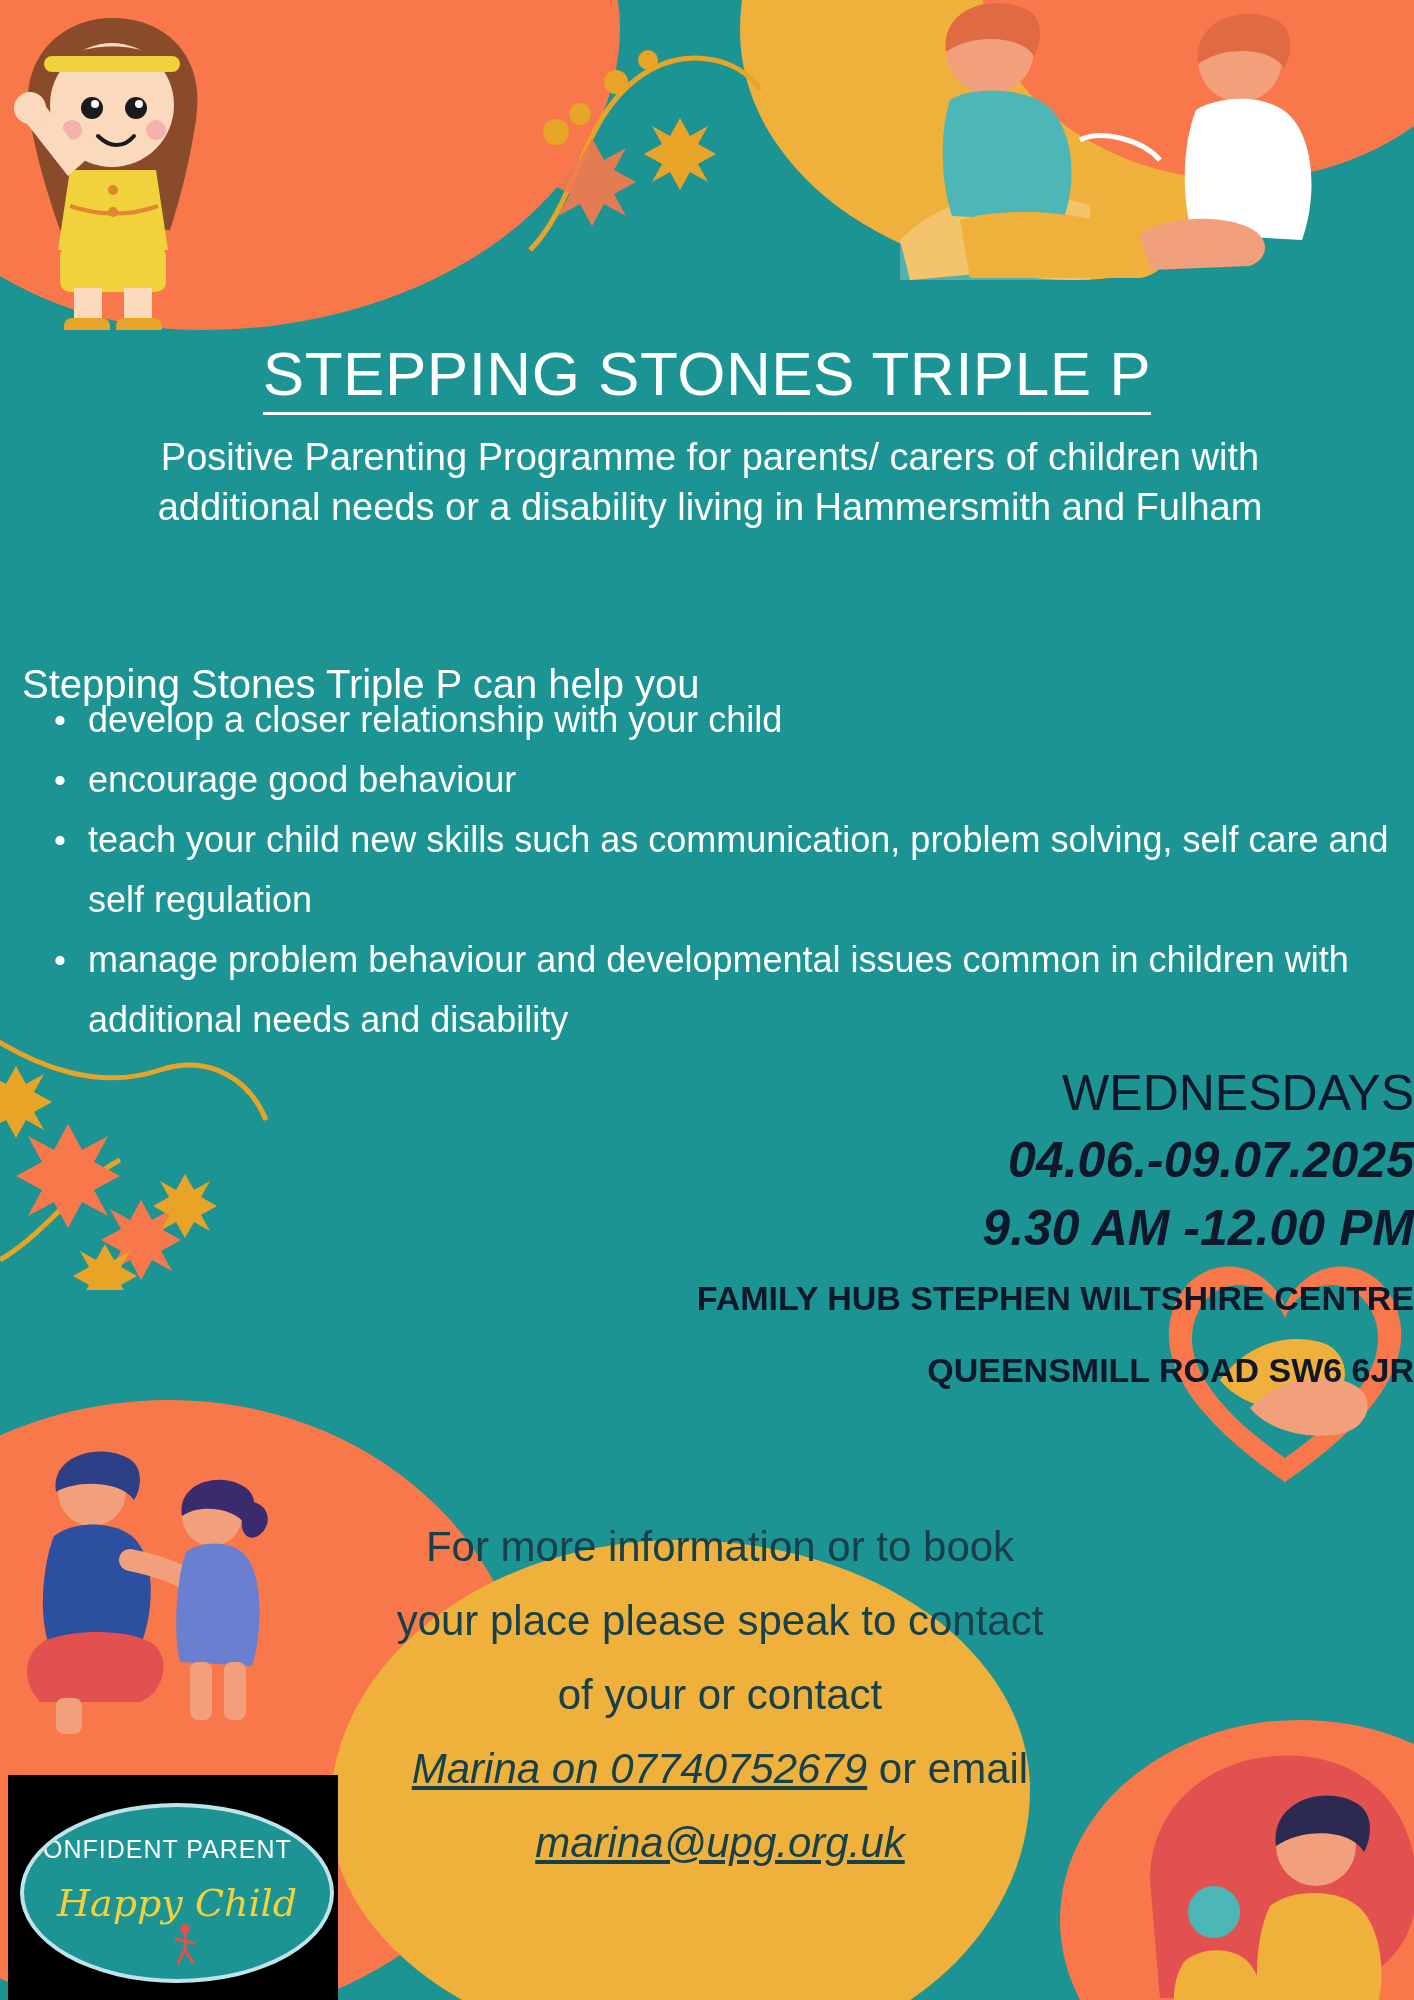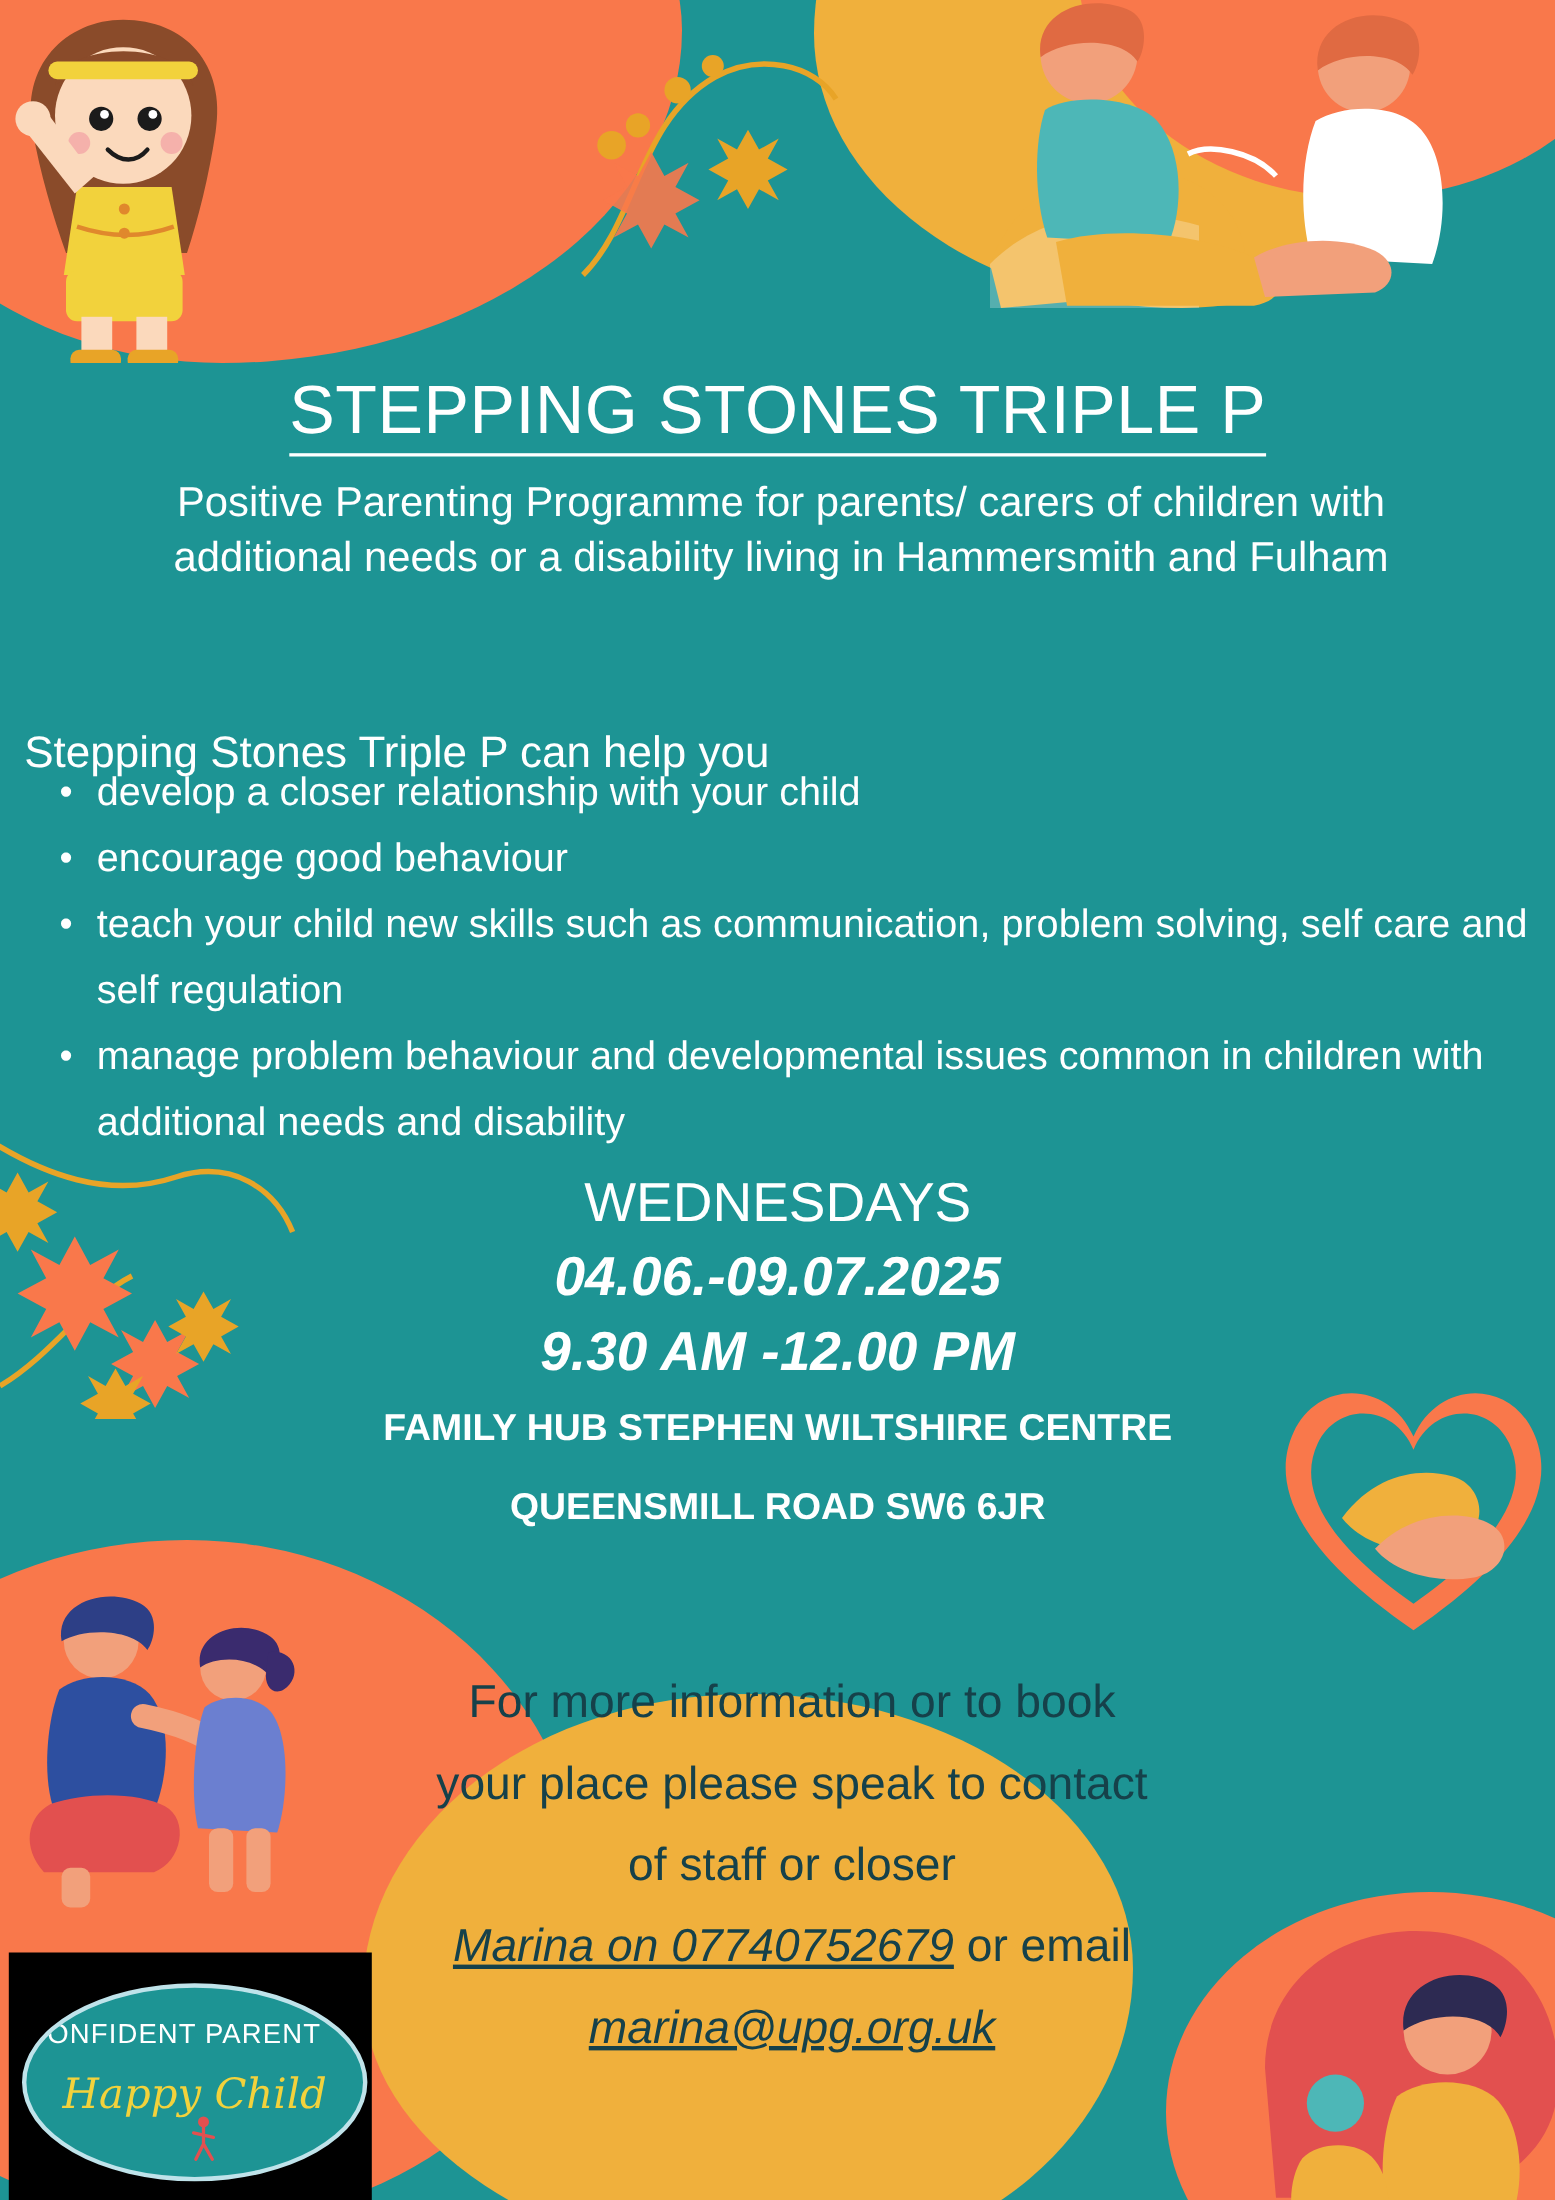--- a/index.html
+++ b/index.html
@@ -144,22 +144,22 @@
     top: 0;
     font-size: 34px;
     line-height: 60px;
   }
 
   .whenwhere {
     position: absolute;
     left: 0;
     top: 1060px;
     width: 1414px;
-    text-align: center;
-    color: #ffffff;
+    text-align: right;
+    color: #0f172a;
   }
   .ww-day {
     font-size: 50px;
     line-height: 66px;
     font-weight: 400;
   }
   .ww-line {
     font-size: 50px;
     line-height: 68px;
     font-weight: bold;
@@ -372,21 +372,21 @@
       <div class="ww-day">WEDNESDAYS</div>
       <div class="ww-line">04.06.-09.07.2025</div>
       <div class="ww-line">9.30 AM -12.00 PM</div>
       <div class="ww-venue">FAMILY HUB STEPHEN WILTSHIRE CENTRE</div>
       <div class="ww-venue">QUEENSMILL ROAD SW6 6JR</div>
     </div>
 
     <div class="contact">
       <div>For more information or to book</div>
       <div>your place please speak to contact</div>
-      <div>of staff or closer</div>
+      <div>of your or contact</div>
       <div>
         <span class="u">Marina on 07740752679</span><span> or email</span>
       </div>
       <div>
         <span class="u">marina@upg.org.uk</span>
       </div>
     </div>
 
   </div>
 

